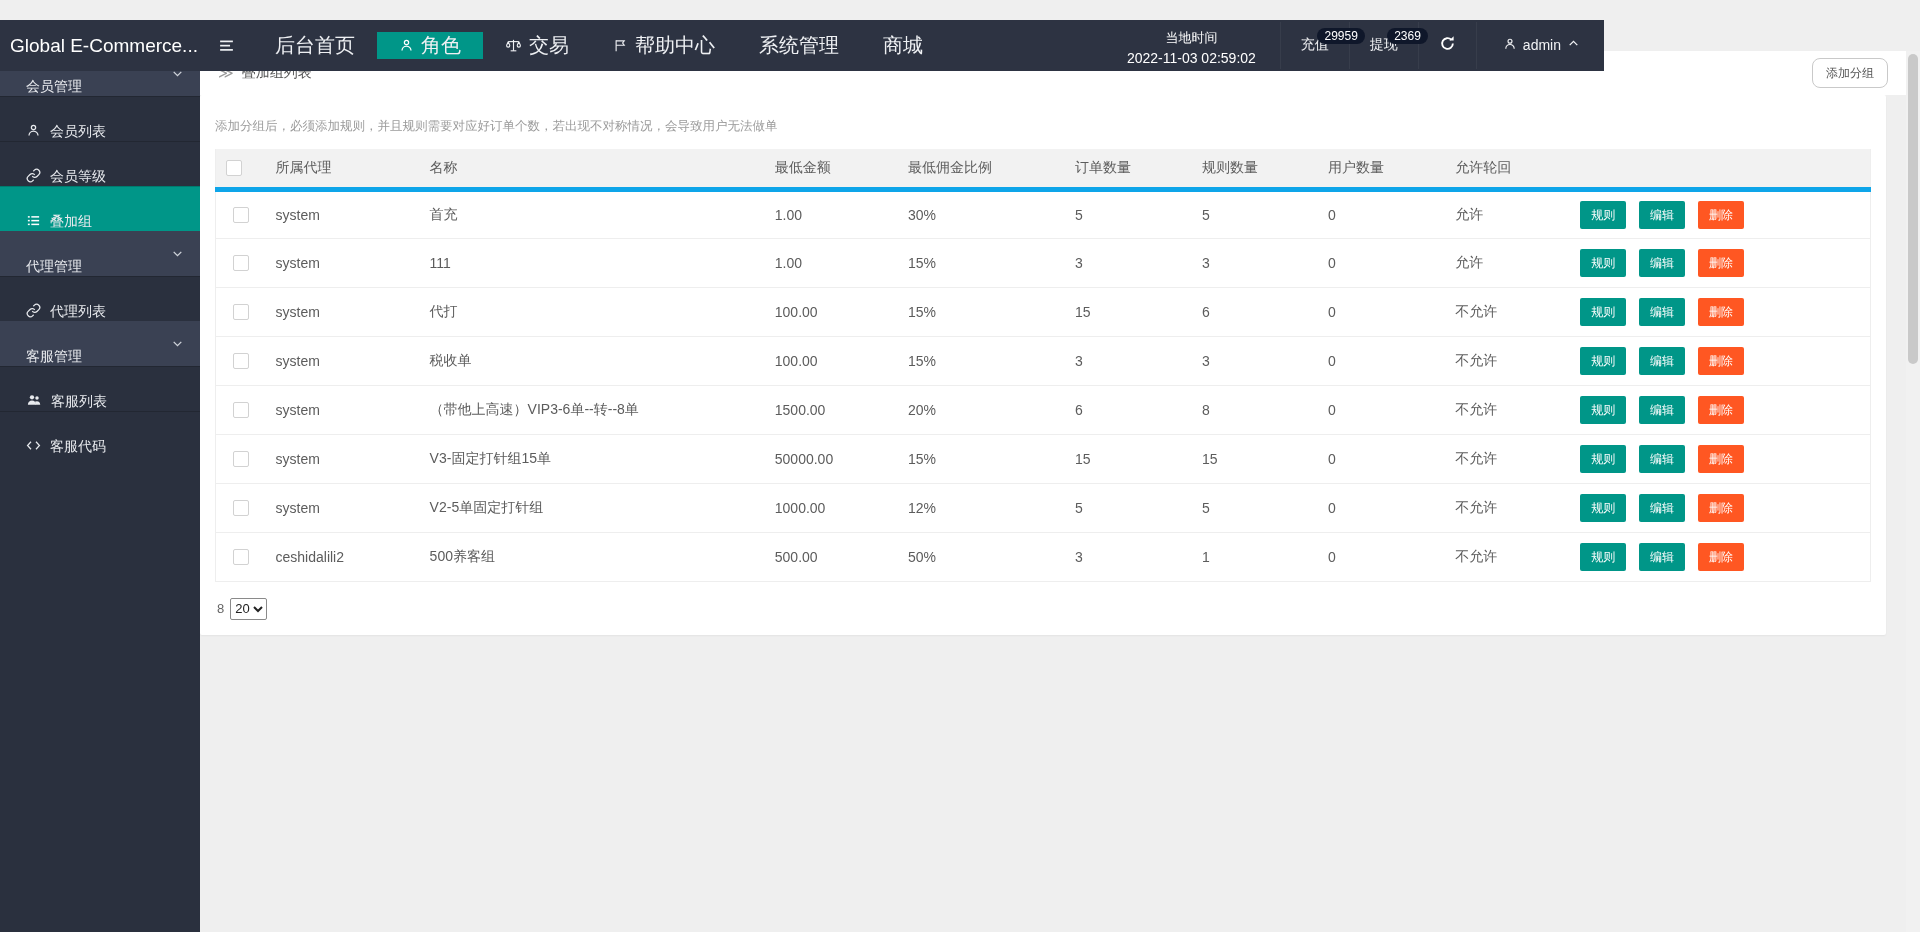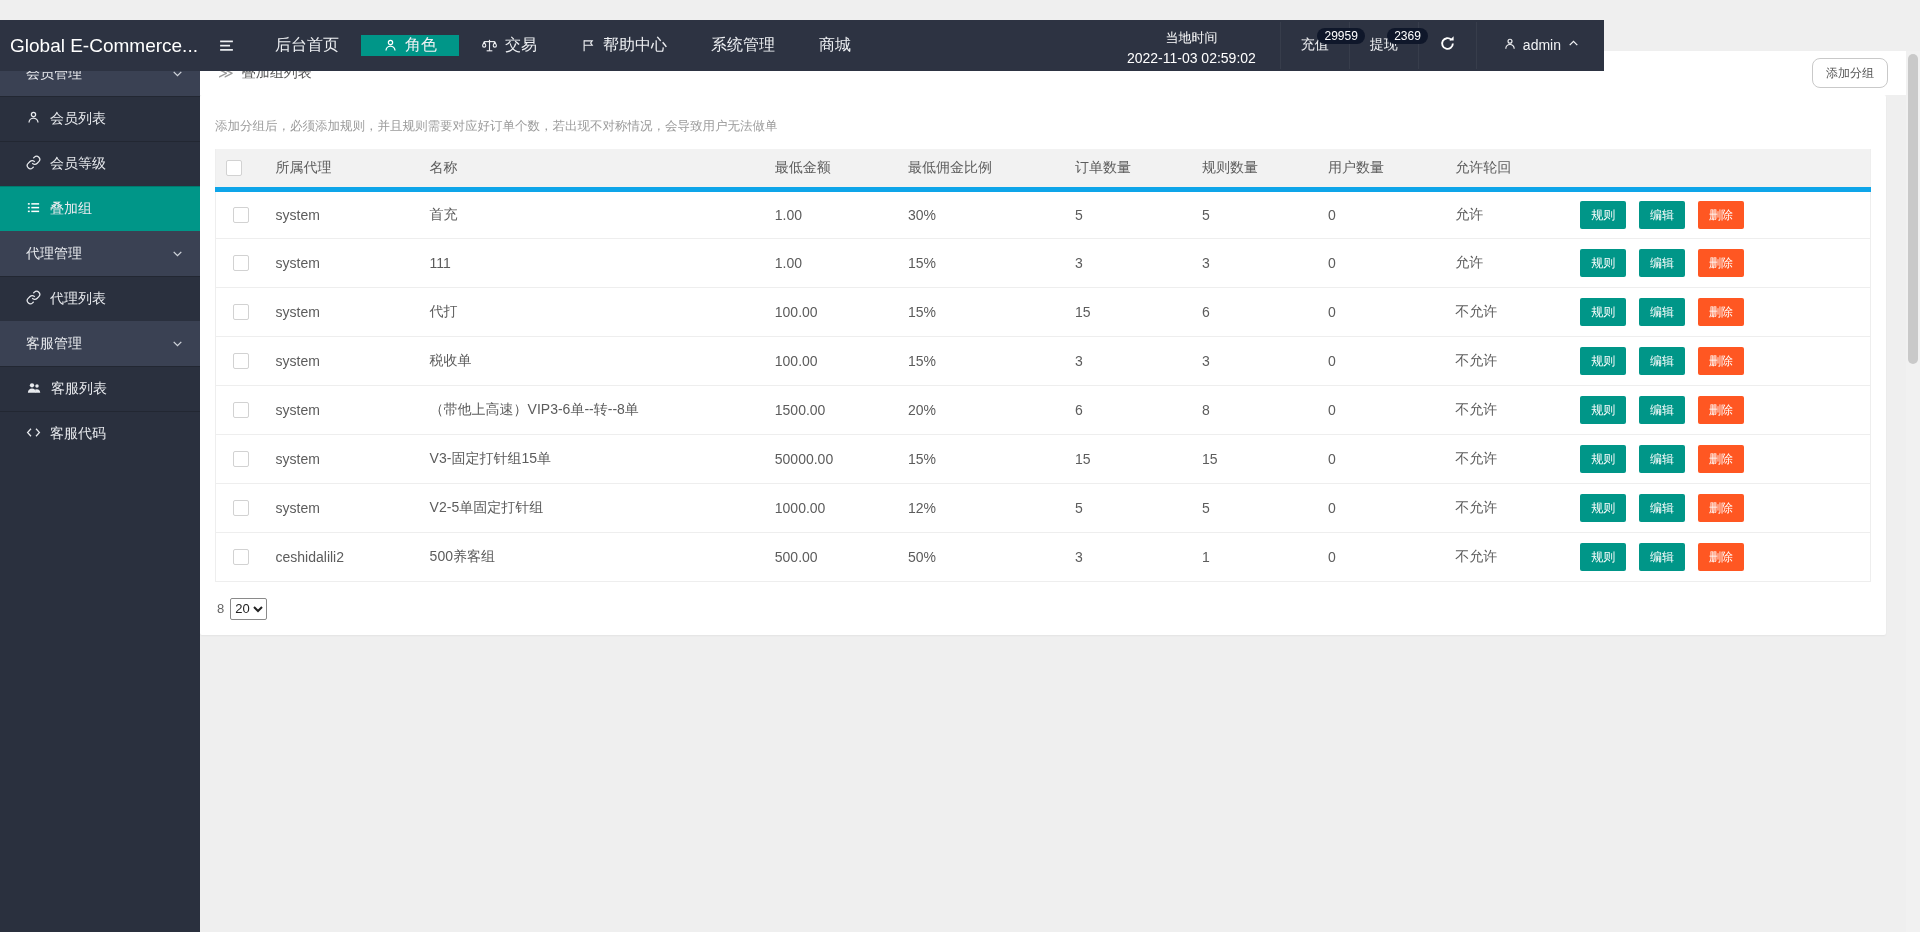--- a/index.html
+++ b/index.html
@@ -3,36 +3,36 @@
 <meta charset="utf-8">
 <style>
   * { margin:0; padding:0; box-sizing:border-box; }
   html,body { width:1920px; height:932px; overflow:hidden; }
   body { font-family:"Liberation Sans","DejaVu Sans",sans-serif; background:#efefef; position:relative; }
 
   
   .topbar { position:absolute; top:0; left:0; width:1604px; height:51px; background:#2d3342; display:flex; align-items:center; z-index:30;margin-top:20px; }
   .logo { width:200px; color:#ffffff; font-size:19px; line-height:51px; padding-left:10px; white-space:nowrap; overflow:hidden; }
   .nav { display:flex; align-items:stretch; }
-  .nav-item { display:flex; align-items:center; gap:7px; padding:0 22px; color:#eef0f3; font-size:16px; cursor:pointer; }
+  .nav-item { display:flex; align-items:center; gap:7px; padding:0 22px; color:#eef0f3; font-size:20px; cursor:pointer; }
   .nav-item.icon-only { padding:0 18px; }
   .nav-item.active { background:#009688; }
   .nav-item svg { display:block; }
   .topbar-right { margin-left:auto; display:flex; align-items:stretch; }
   .time-block { color:#fff; text-align:center; padding:6px 24px 0 10px; line-height:1.55; }
   .time-label { font-size:13px; }
   .time-value { font-size:14px; white-space:nowrap; }
   .tb-item { position:relative; display:flex; align-items:center; gap:6px; color:#f2f3f5; font-size:14px; padding:0 20px; cursor:pointer; border-left:1px solid rgba(255,255,255,0.05); }
   .badge { position:absolute; top:6px; right:-16px; background:#0f172a; color:#fff; font-size:12px; line-height:16px; padding:0 7px; border-radius:9px; white-space:nowrap; z-index:2; }
   .tb-item.withdraw .badge { right:-10px; }
   .admin-item { padding:0 24px 0 26px; }
 
   
   .sidebar { position:absolute; top:51px; left:0; width:200px; height:881px; background:#2a303e; z-index:20; }
-  .side-entry { height:45px; display:flex; align-items:center; color:#e8eaee; font-size:14px; cursor:pointer; position:relative; }
+  .side-entry { height:45px; display:flex; align-items:flex-end; color:#e8eaee; font-size:14px; cursor:pointer; position:relative; }
   .side-group { background:#3a4153; padding-left:26px; }
   .side-group .chev { position:absolute; right:16px; top:16px; }
   .side-item { background:#2a303e; padding-left:26px; gap:9px; border-top:1px solid rgba(0,0,0,0.18); }
   .side-item.active { background:#009688; }
   .side-item svg { flex:0 0 auto; }
 
   
   .crumb-bar { position:absolute; top:51px; left:200px; width:1720px; height:44px; background:#ffffff; display:flex; align-items:center; padding:0 18px; z-index:10; }
   .crumb-icon { color:#9a9a9a; font-size:15px; margin-right:8px; }
   .crumb-title { color:#555555; font-size:14px; }

